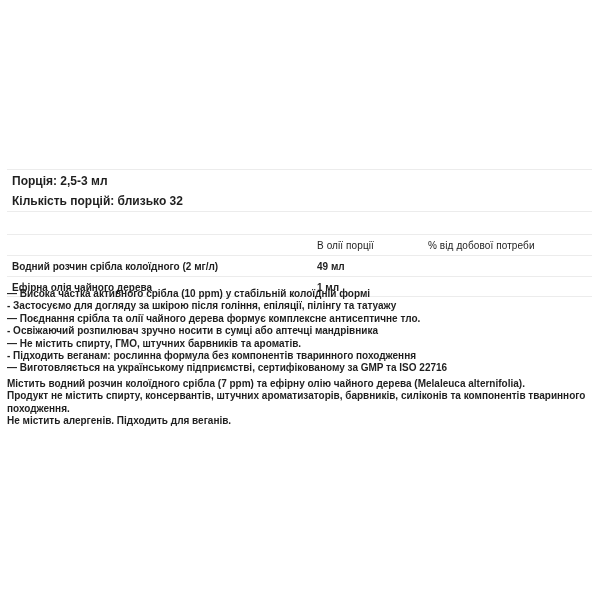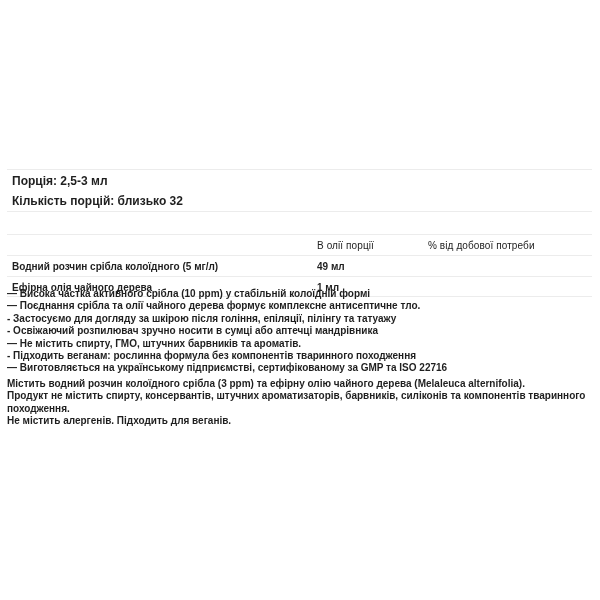--- a/index.html
+++ b/index.html
@@ -87,38 +87,38 @@
   </div>
   <div class="facts-row">
     <div class="spacer"></div>
   </div>
   <div class="facts-row trow header">
     <span class="cell c1"></span>
     <span class="cell c2">В олії порції</span>
     <span class="cell c3">% від добової потреби</span>
   </div>
   <div class="facts-row trow">
-    <span class="cell c1">Водний розчин срібла колоїдного (5 мг/л)</span>
+    <span class="cell c1">Водний розчин срібла колоїдного (2 мг/л)</span>
     <span class="cell c2">49 мл</span>
     <span class="cell c3"></span>
   </div>
   <div class="facts-row trow last">
     <span class="cell c1">Ефірна олія чайного дерева</span>
     <span class="cell c2">1 мл</span>
     <span class="cell c3"></span>
   </div>
 </div>
 
 <ul class="bullets">
   <li>— Висока частка активного срібла (10 ppm) у стабільній колоїдній формі</li>
+  <li>- Застосуємо для догляду за шкірою після гоління, епіляції, пілінгу та татуажу</li>
   <li>— Поєднання срібла та олії чайного дерева формує комплексне антисептичне тло.</li>
-  <li>- Застосуємо для догляду за шкірою після гоління, епіляції, пілінгу та татуажу</li>
   <li>- Освіжаючий розпилювач зручно носити в сумці або аптечці мандрівника</li>
   <li>— Не містить спирту, ГМО, штучних барвників та ароматів.</li>
   <li>- Підходить веганам: рослинна формула без компонентів тваринного походження</li>
   <li>— Виготовляється на українському підприємстві, сертифікованому за GMP та ISO 22716</li>
 </ul>
 
 <div class="desc">
-  <p>Містить водний розчин колоїдного срібла (3 ppm) та ефірну олію чайного дерева (Melaleuca alternifolia).</p>
+  <p>Містить водний розчин колоїдного срібла (7 ppm) та ефірну олію чайного дерева (Melaleuca alternifolia).</p>
   <p>Продукт не містить спирту, консервантів, штучних ароматизаторів, барвників, силіконів та компонентів тваринного походження.</p>
   <p>Не містить алергенів. Підходить для веганів.</p>
 </div>
 
 </body></html>

